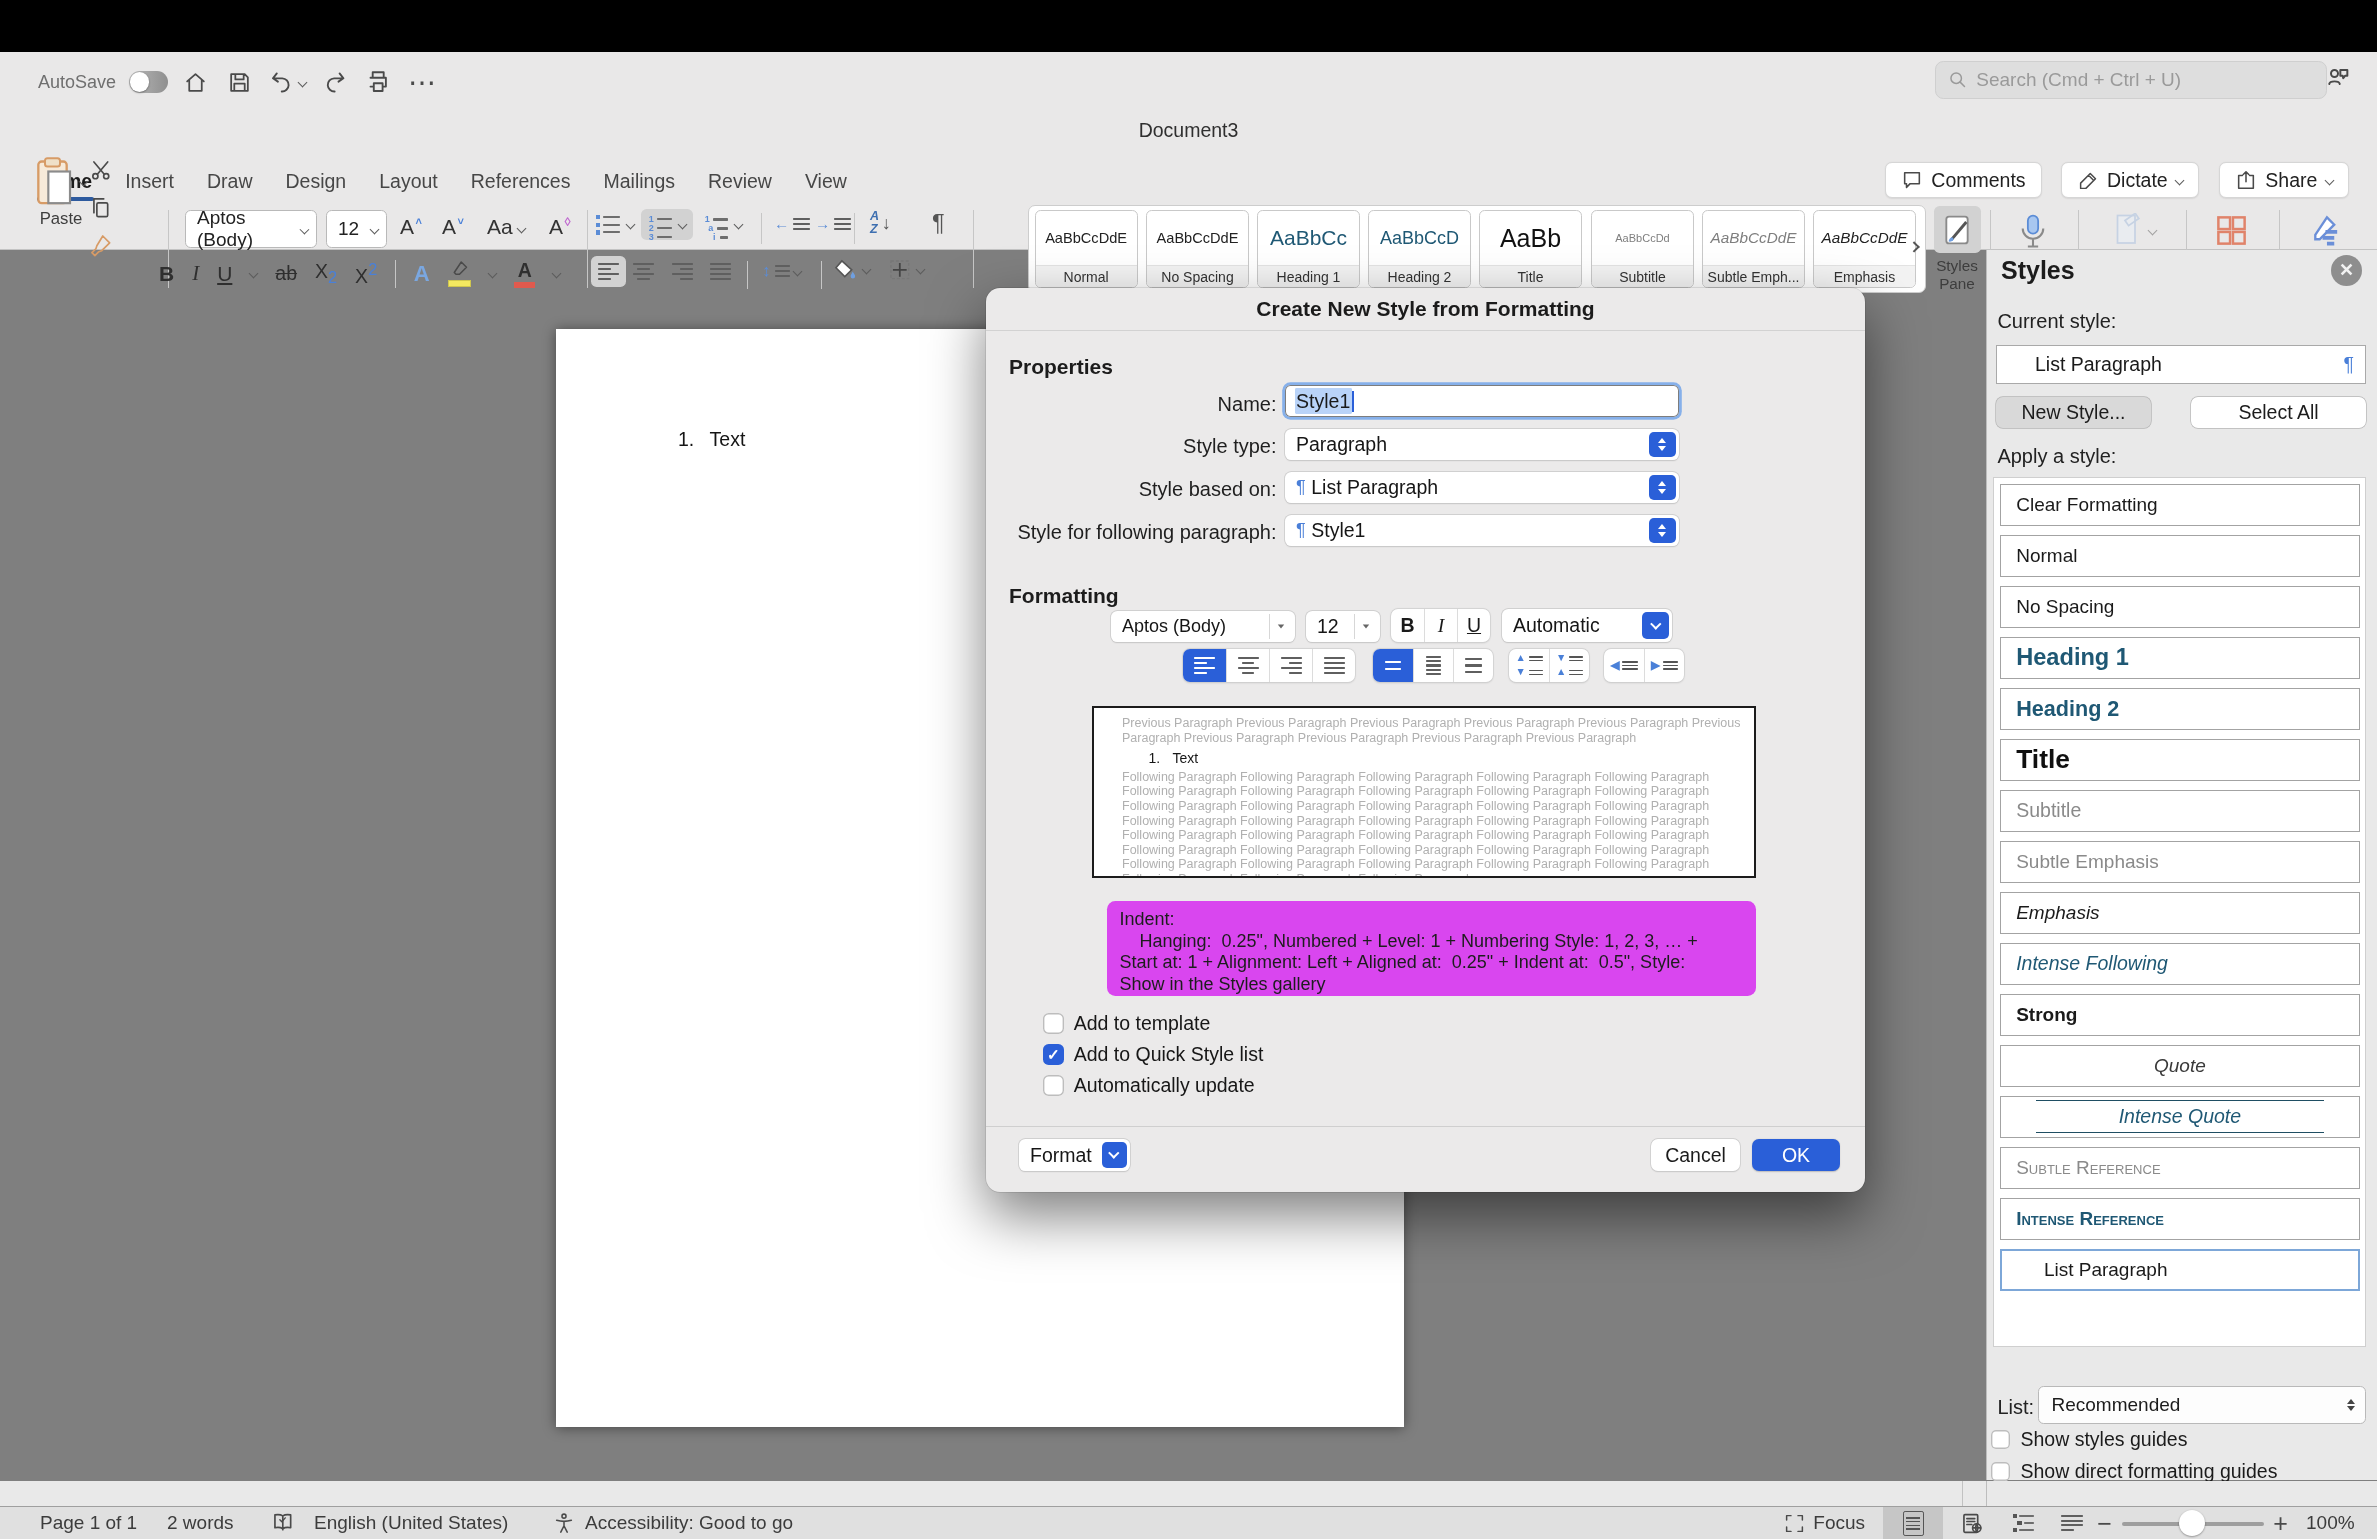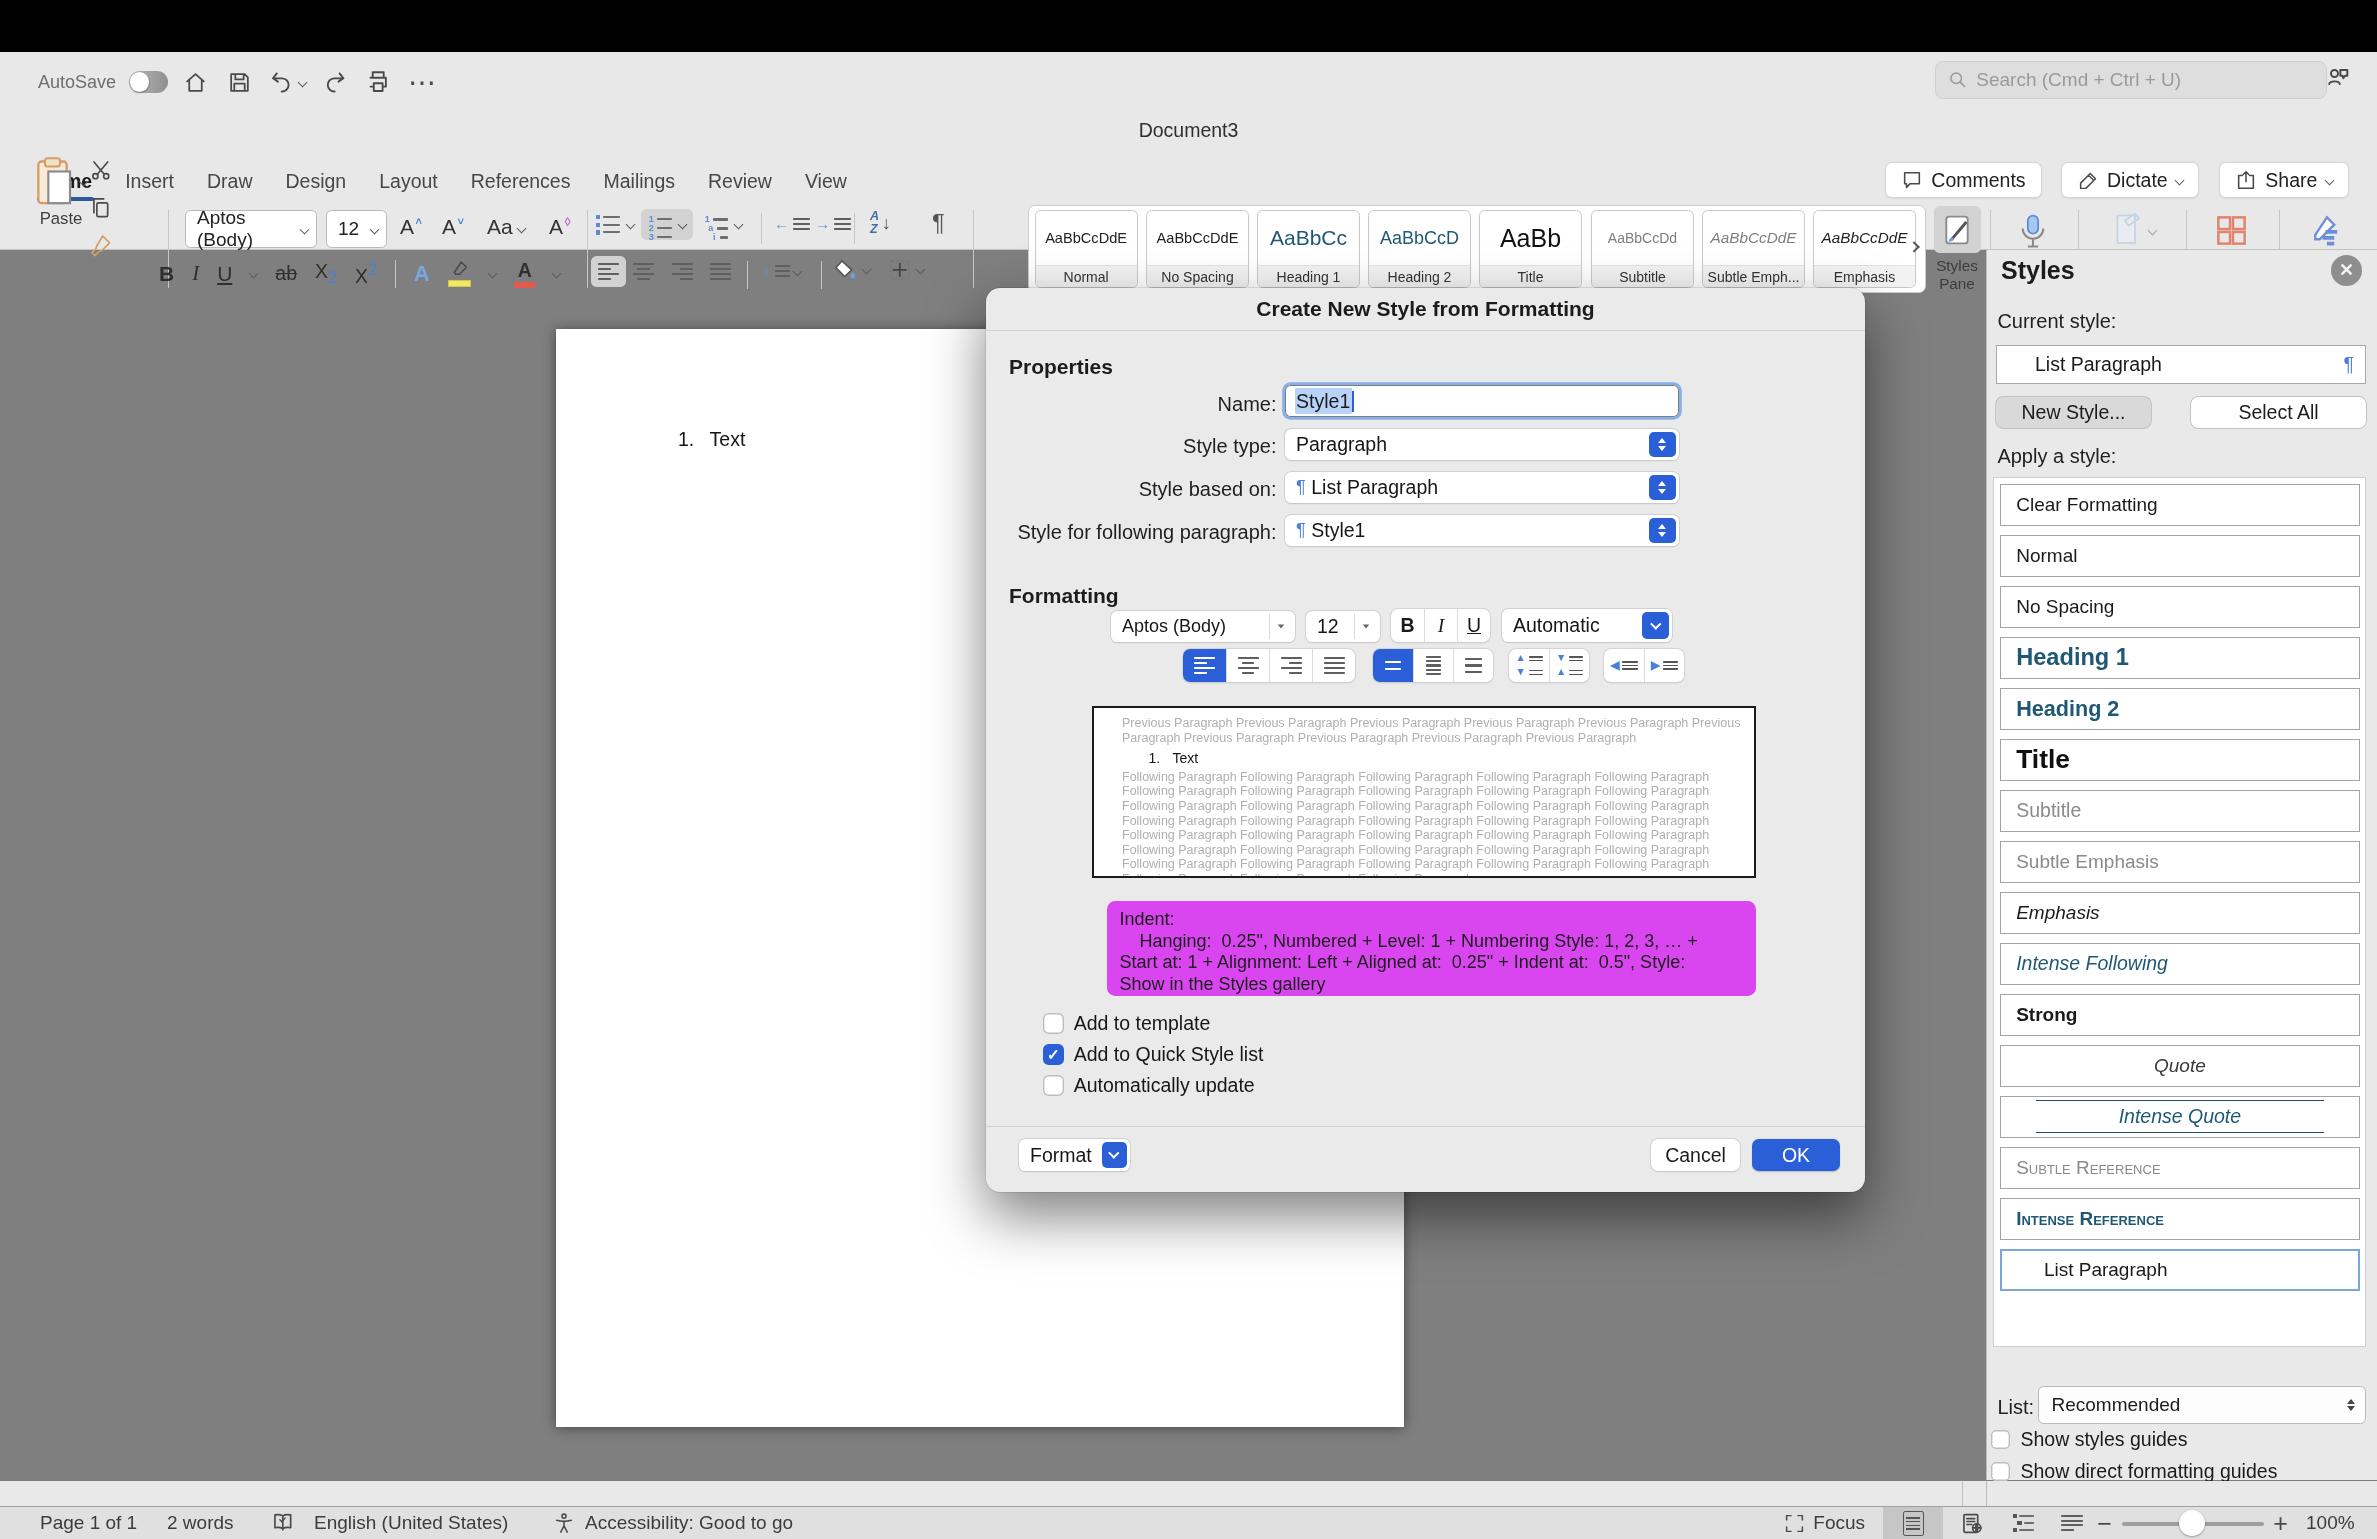--- a/index.html
+++ b/index.html
@@ -65,21 +65,21 @@
 
   
   #gallery{left:1028px;top:153px;width:898px;height:88px;background:#fff;border:0.7px solid #cdcdcd;border-radius:7px}
   .chip{position:absolute;top:4.2px;width:103px;height:78px;background:#fff;border:0.7px solid #c9c9c9;border-radius:5.6px;overflow:hidden}
   .chip .sample{height:54px;display:flex;align-items:center;justify-content:center;white-space:nowrap;overflow:hidden}
   .chip .clabel{height:22px;background:#f3f3f3;border-top:0.7px solid #e3e3e3;font-size:14px;color:#333;display:flex;align-items:center;justify-content:center;white-space:nowrap}
   .smp-body{font-size:14.6px;color:#222}
   .smp-h1{font-size:21px;color:var(--hblue);font-weight:500}
   .smp-h2{font-size:18px;color:var(--hblue);font-weight:500}
   .smp-title{font-size:25px;color:#111}
-  .smp-sub{font-size:14px;color:#7e7e7e}
+  .smp-sub{font-size:11px;color:#7e7e7e}
   .smp-subem{font-size:15.3px;color:#7e7e7e;font-style:italic}
   .smp-em{font-size:15.3px;color:#222;font-style:italic}
 
   
   .bigbtn{position:absolute;top:154px;width:76px;height:88px;display:flex;flex-direction:column;align-items:center;justify-content:flex-start}
   .bigbtn .iconwrap{height:49px;display:flex;align-items:center;justify-content:center}
 
   
   #page{left:556px;top:329px;width:848px;height:1098px;background:#fff;box-shadow:0 1.4px 12.5px rgba(0,0,0,.45)}
   #docline{left:678px;top:428px;font-size:19.5px;color:#151515;display:flex;gap:15.3px}

